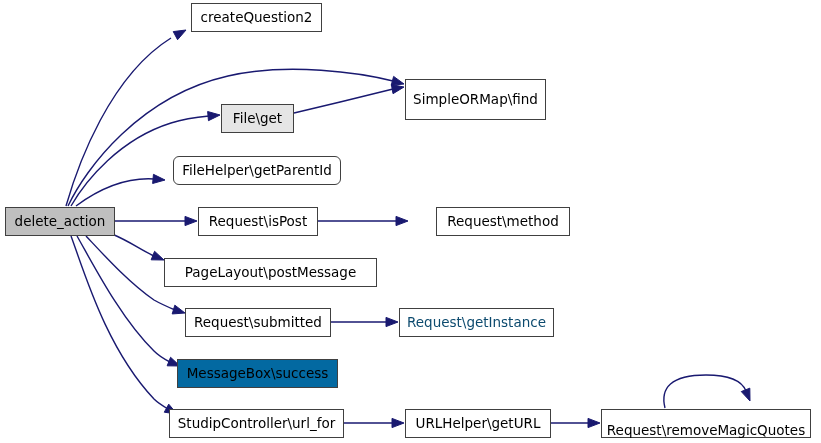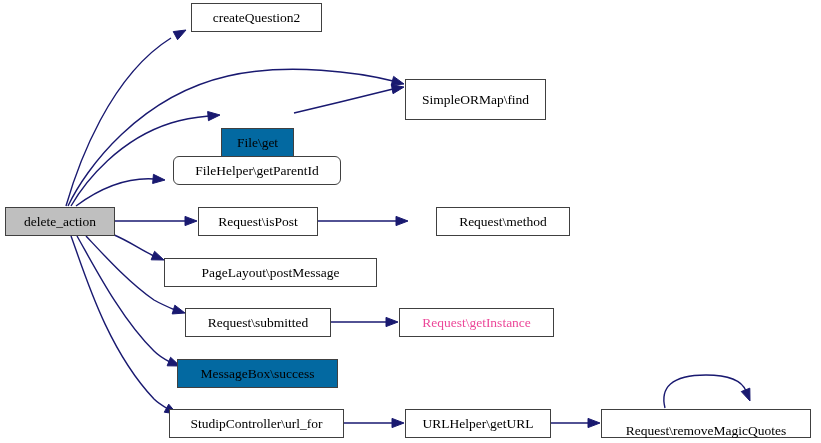--- a/index.html
+++ b/index.html
@@ -21,21 +21,21 @@
     justify-content:center;
     font-size:13.5px;
     color:#000000;
     line-height:1;
     white-space:nowrap;
   }
   .node.root{
     background:#bfbfbf;
     border:1px solid #404040;
   }
-  .node .lbl{display:block;padding:0 2px;font-family:Liberation Serif, serif;}
+  .node .lbl{display:block;padding:0 2px;}
 </style>
 </head>
 <body>
 
 <div id="canvas">
   <svg id="edges" viewBox="0 0 821 443" xmlns="http://www.w3.org/2000/svg">
       <path d="M66,206 C78,164 110,76 171,38" fill="none" stroke="#191970" stroke-width="1.4"></path>
       <polygon points="186,30 177.57647058823528,39.705882352941174 173.24705882352941,31.58823529411765" fill="#191970" stroke="#191970" stroke-width="1"></polygon>
       <path d="M68,206 C86,168 140,96 228,76 288,62 361,73 393,81" fill="none" stroke="#191970" stroke-width="1.4"></path>
       <polygon points="404,84 391.2124940785035,85.28050470818826 393.6331742117909,76.40467755280113" fill="#191970" stroke="#191970" stroke-width="1"></polygon>
@@ -69,39 +69,39 @@
   <div id="nodes">
       <div class="node root" style="left: 5px; top: 207px; width: 110px; height: 29px; border-color: rgb(64, 64, 64); background: rgb(191, 191, 191); color: rgb(0, 0, 0);">
         <span class="lbl">delete_action</span>
       </div>
       <div class="node" style="left: 191px; top: 3px; width: 131px; height: 29px; border-color: rgb(64, 64, 64); background: rgb(255, 255, 255); color: rgb(0, 0, 0);">
         <span class="lbl">createQuestion2</span>
       </div>
       <div class="node" style="left: 405px; top: 79px; width: 141px; height: 41px; border-color: rgb(64, 64, 64); background: rgb(255, 255, 255); color: rgb(0, 0, 0);">
         <span class="lbl">SimpleORMap\find</span>
       </div>
-      <div class="node" style="left: 221px; top: 104px; width: 73px; height: 29px; border-color: rgb(64, 64, 64); background: #0369a1; color: rgb(0, 0, 0); margin-top: 24px;">
+      <div class="node" style="left: 221px; top: 104px; width: 73px; height: 29px; border-color: rgb(64, 64, 64); background: #e5e5e5; color: rgb(0, 0, 0);">
         <span class="lbl">File\get</span>
       </div>
       <div class="node" style="left: 173px; top: 156px; width: 168px; height: 29px; border-color: rgb(64, 64, 64); background: rgb(255, 255, 255); color: rgb(0, 0, 0); border-radius: 6px;">
         <span class="lbl">FileHelper\getParentId</span>
       </div>
       <div class="node" style="left: 198px; top: 207px; width: 120px; height: 29px; border-color: rgb(64, 64, 64); background: rgb(255, 255, 255); color: rgb(0, 0, 0);">
         <span class="lbl">Request\isPost</span>
       </div>
       <div class="node" style="left: 408px; top: 207px; width: 134px; height: 29px; border-color: rgb(64, 64, 64); background: rgb(255, 255, 255); color: rgb(0, 0, 0); margin-left: 28px;">
         <span class="lbl">Request\method</span>
       </div>
       <div class="node" style="left: 164px; top: 258px; width: 213px; height: 29px; border-color: rgb(64, 64, 64); background: rgb(255, 255, 255); color: #000000;">
         <span class="lbl">PageLayout\postMessage</span>
       </div>
       <div class="node" style="left: 185px; top: 308px; width: 146px; height: 29px; border-color: rgb(64, 64, 64); background: rgb(255, 255, 255); color: rgb(0, 0, 0);">
         <span class="lbl">Request\submitted</span>
       </div>
-      <div class="node" style="left: 399px; top: 308px; width: 155px; height: 29px; border-color: rgb(64, 64, 64); background: rgb(255, 255, 255); color: #ec4899;">
+      <div class="node" style="left: 399px; top: 308px; width: 155px; height: 29px; border-color: rgb(64, 64, 64); background: rgb(255, 255, 255); color: #0c4a6e;">
         <span class="lbl">Request\getInstance</span>
       </div>
       <div class="node" style="left: 177px; top: 359px; width: 161px; height: 29px; border-color: rgb(64, 64, 64); background: #0369a1; color: rgb(0, 0, 0);">
         <span class="lbl">MessageBox\success</span>
       </div>
       <div class="node" style="left: 169px; top: 409px; width: 175px; height: 29px; border-color: rgb(64, 64, 64); background: rgb(255, 255, 255); color: rgb(0, 0, 0);">
         <span class="lbl">StudipController\url_for</span>
       </div>
       <div class="node" style="left: 405px; top: 409px; width: 146px; height: 29px; border-color: rgb(64, 64, 64); background: rgb(255, 255, 255); color: rgb(0, 0, 0);">
         <span class="lbl">URLHelper\getURL</span>

